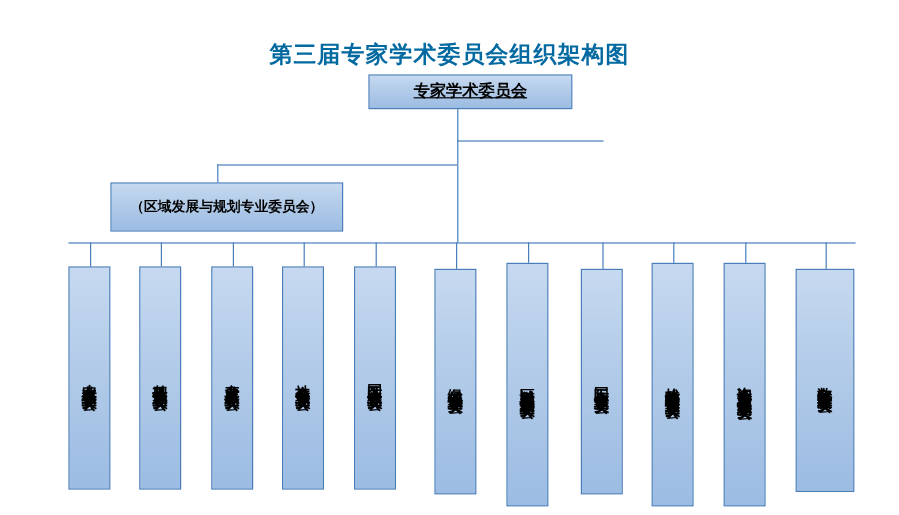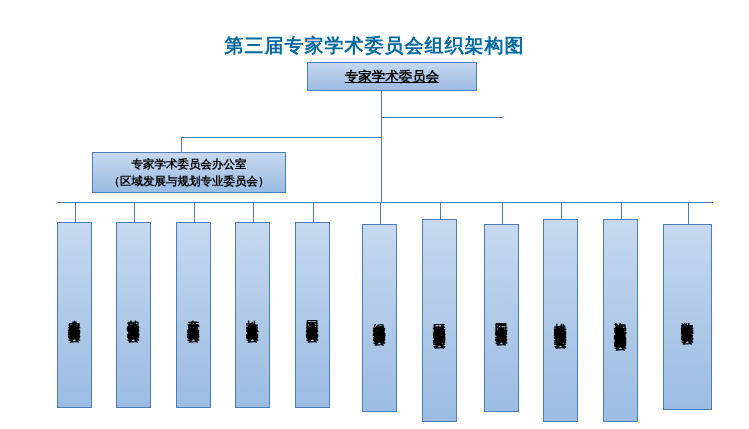--- a/index.html
+++ b/index.html
@@ -95,21 +95,20 @@
       <div class="ln-v" style="position: absolute; left: 502px; top: 202px; height: 22px;"></div>
       <div class="ln-v" style="position: absolute; left: 561px; top: 202px; height: 17px;"></div>
       <div class="ln-v" style="position: absolute; left: 621px; top: 202px; height: 17px;"></div>
       <div class="ln-v" style="position: absolute; left: 688px; top: 202px; height: 22px;"></div>
     </div>
 
   <div class="box h" id="box-root">专家学术委员会</div>
 
 
   <div class="box h" id="box-office">
-    <span class="ln">专家学术委员会办公室</span>
     <span class="ln">（区域发展与规划专业委员会）</span>
   </div>
 
   <div id="committees">
       <div class="box v" style="left: 57px; top: 222px; width: 35px; height: 186px;">
         <span>农业农村专业委员会</span>
       </div>
       <div class="box v" style="left: 116px; top: 222px; width: 35px; height: 186px;">
         <span>基础设施专业委员会</span>
       </div>

